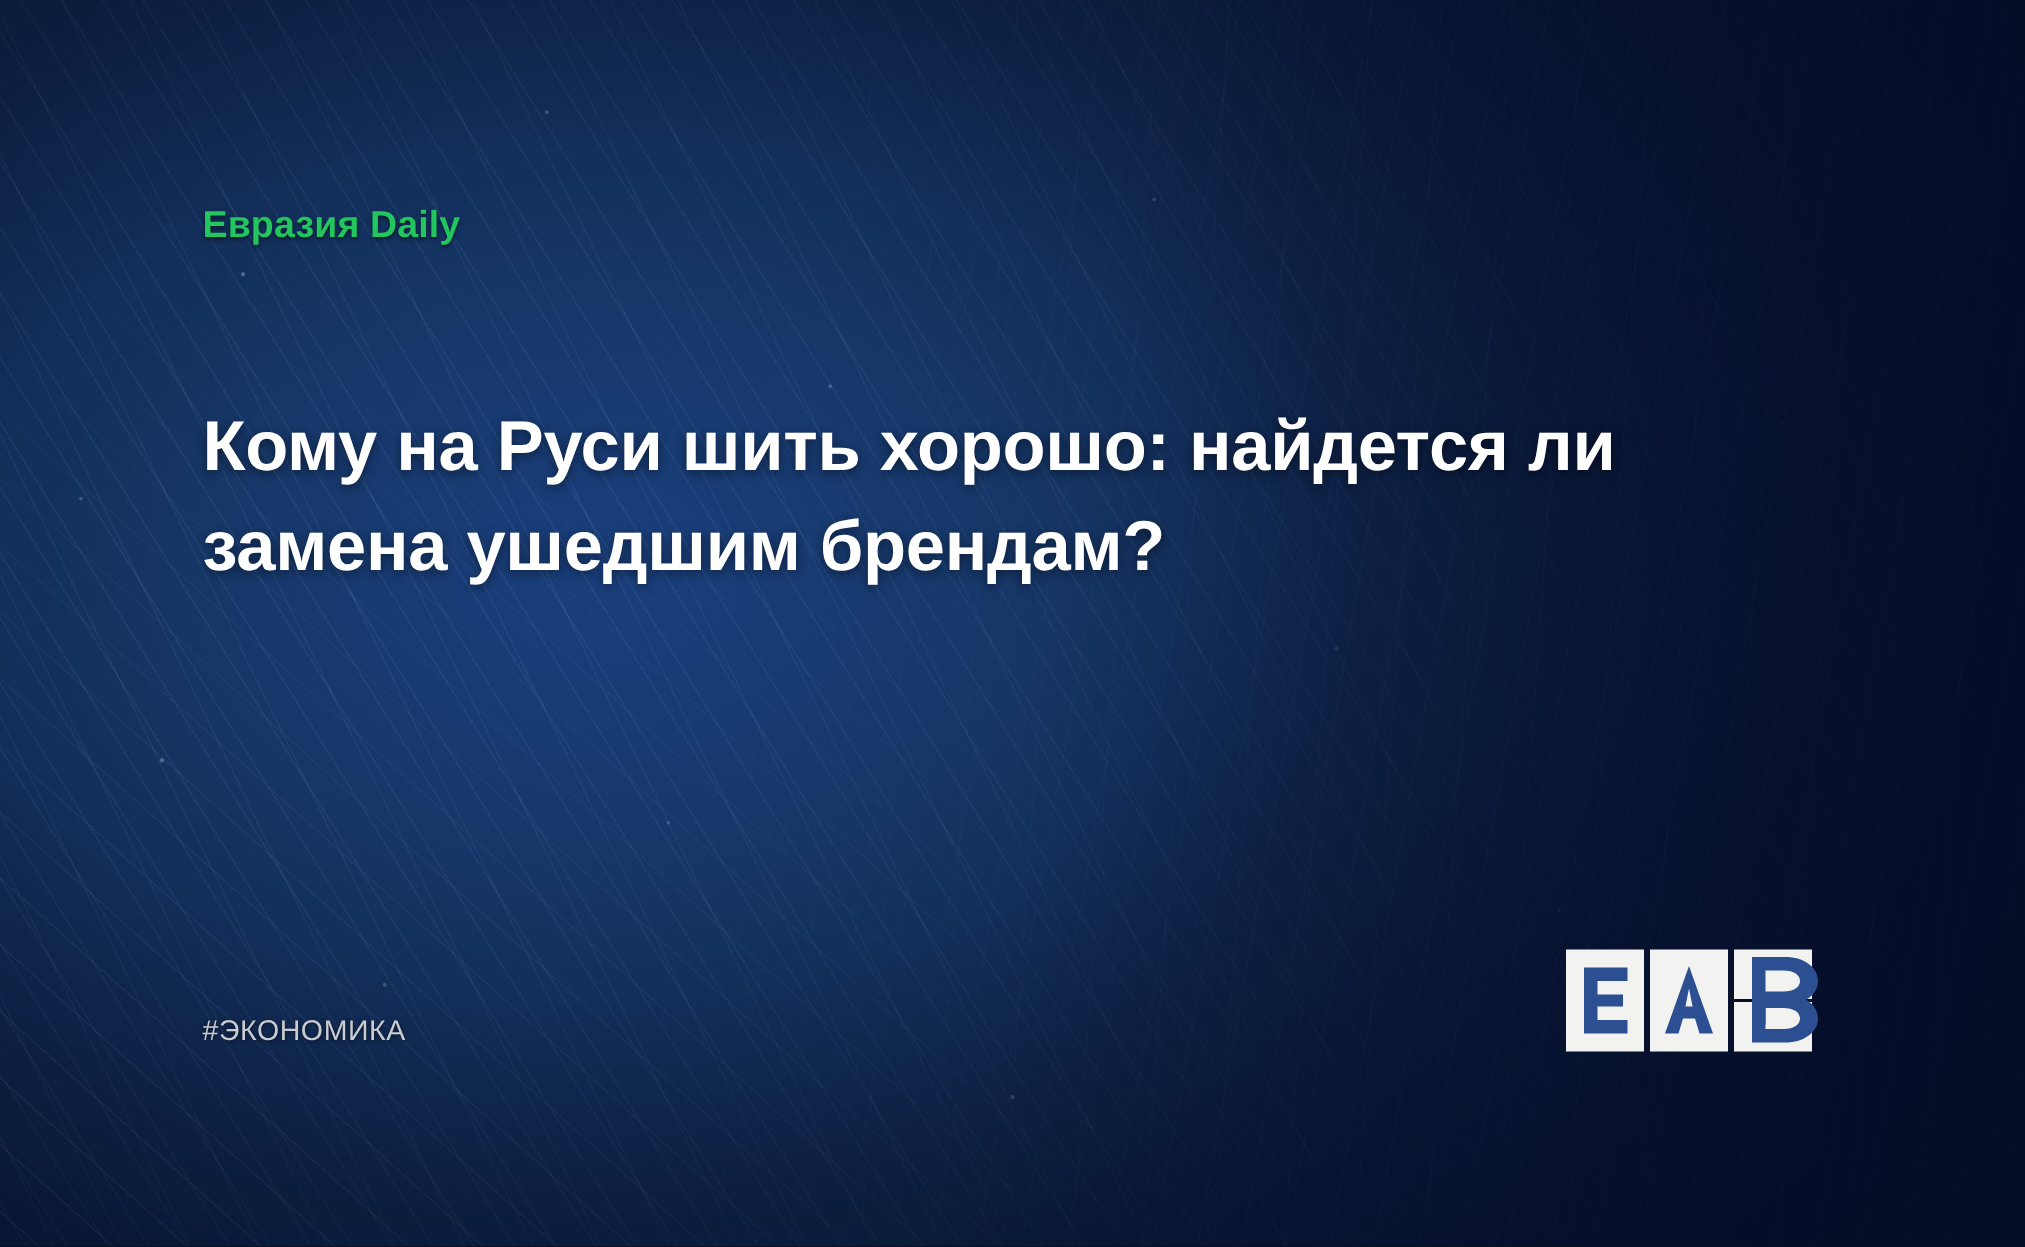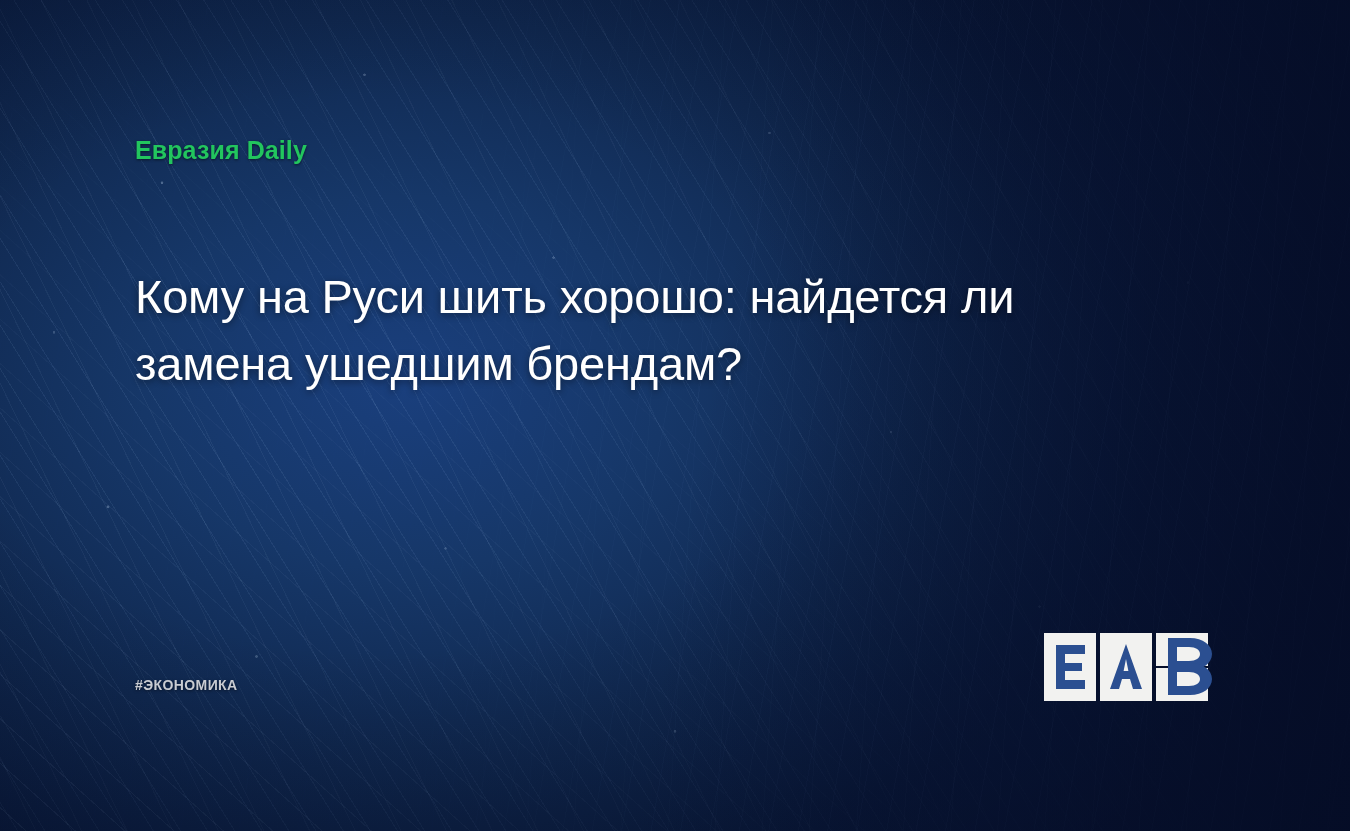--- a/index.html
+++ b/index.html
@@ -113,32 +113,32 @@
   }
 
   .headline {
     position: absolute;
     left: 135px;
     top: 264px;
     width: 1015px;
     margin: 0;
     font-size: 47px;
     line-height: 1.42;
-    font-weight: normal;
+    font-weight: bold;
     color: #ffffff;
     letter-spacing: -0.2px;
     text-shadow: 0 2px 7px rgba(0,0,0,0.45);
   }
 
   .tag {
     position: absolute;
     left: 135px;
     top: 677px;
-    font-size: 14px;
-    font-weight: bold;
+    font-size: 19px;
+    font-weight: normal;
     letter-spacing: 0.4px;
     color: #c9ccd2;
     text-shadow: 0 1px 3px rgba(0,0,0,0.5);
     white-space: nowrap;
     text-align: center;
   }
 
   
   .logo {
     position: absolute;

